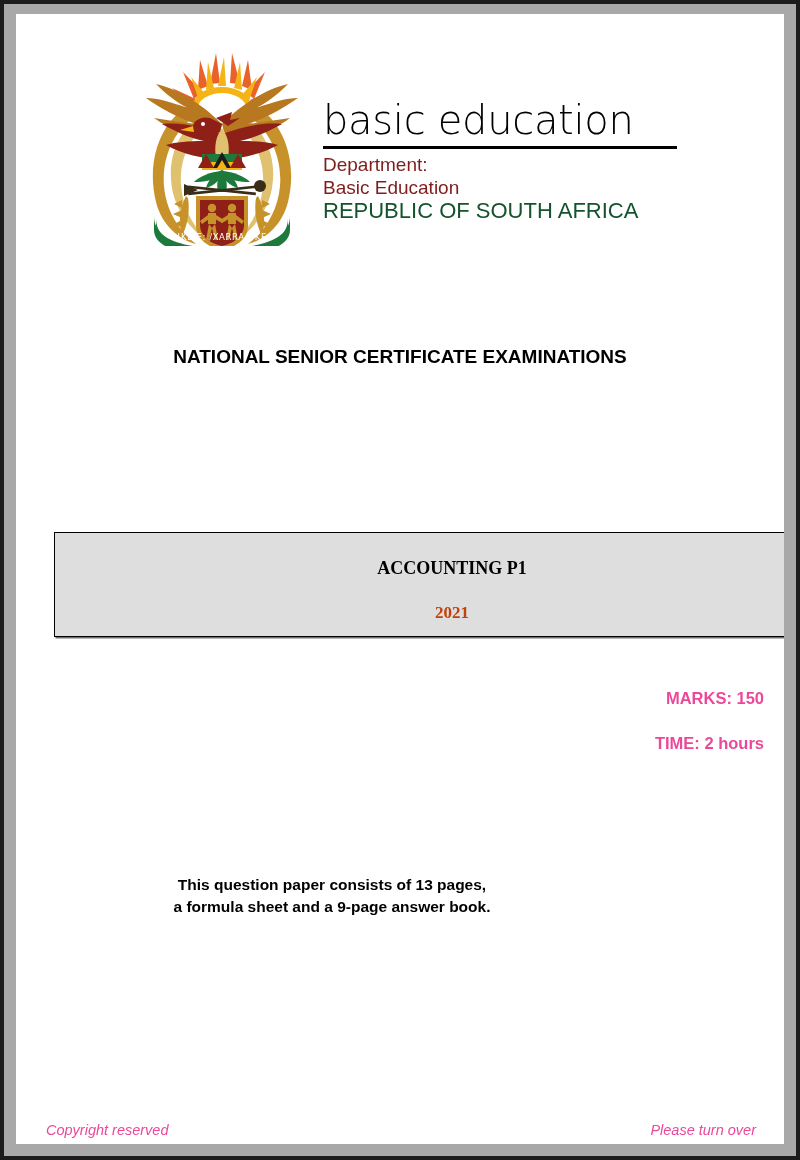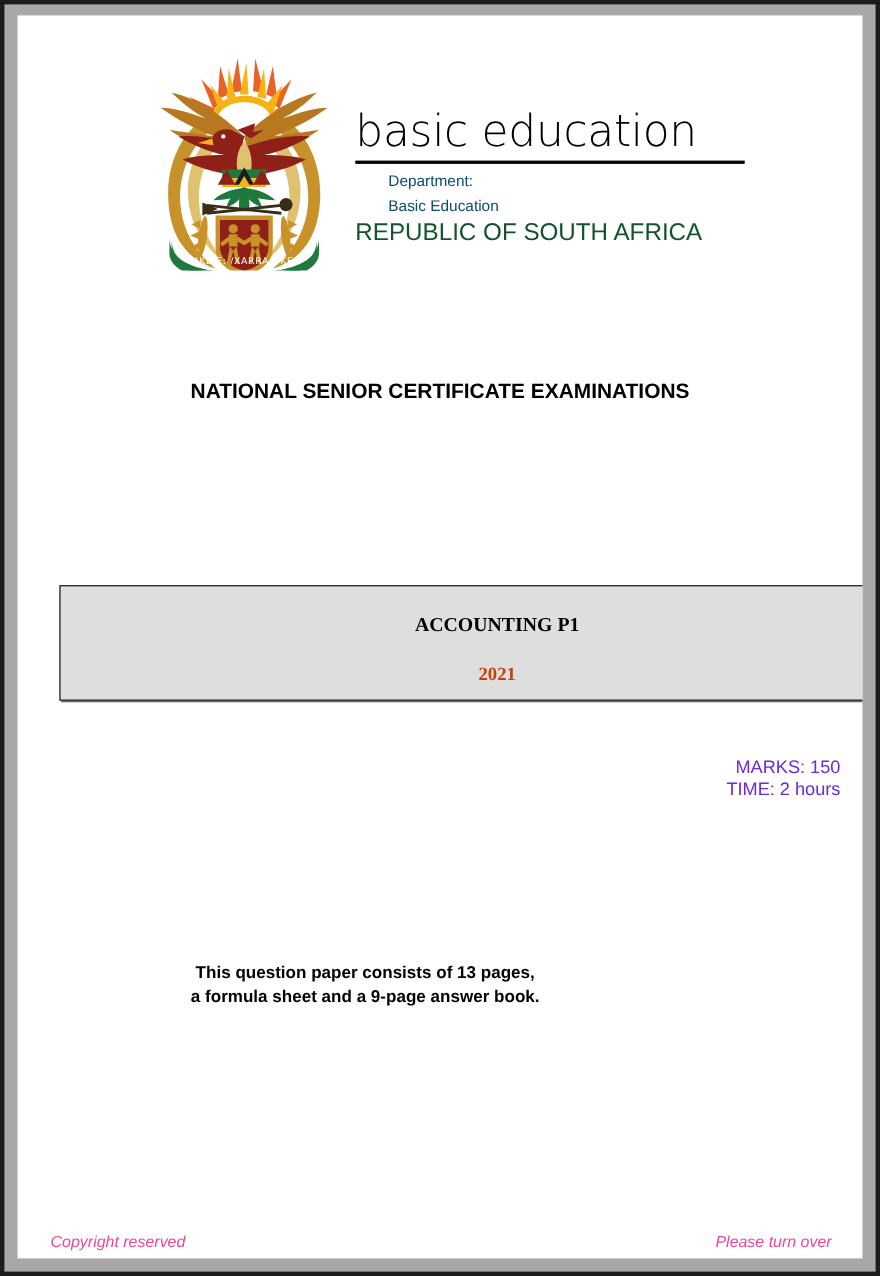--- a/index.html
+++ b/index.html
@@ -72,25 +72,24 @@
     font-family: "DejaVu Sans", sans-serif;
     white-space: nowrap;
   }
   .logo-rule {
     height: 3px;
     background: #000;
     margin: 3px 0 4px 0;
     width: 354px;
   }
   .logo-dept-line {
-    font-size: 14px;
+    font-size: 19px;
     line-height: 23px;
-    color: #0c4a6e;
+    color: #7f1d1d;
     white-space: nowrap;
-    margin-left: 30px;
   }
   .logo-country {
     font-size: 22px;
     line-height: 24px;
     font-weight: normal;
     color: #14532d;
     white-space: nowrap;
   }
 
   
@@ -141,25 +140,25 @@
   
   .exam-meta {
     position: absolute;
     right: 20px;
     top: 674px;
     width: 480px;
     text-align: right;
   }
   .exam-meta-line {
     font-size: 16.5px;
-    font-weight: normal;
-    color: #6d28d9;
+    font-weight: bold;
+    color: #ec4899;
     line-height: 20px;
   }
-  .exam-meta-line.time { }
+  .exam-meta-line.time { margin-top: 25px; }
 
   
   .page-note {
     position: absolute;
     left: 0;
     top: 860px;
     width: 632px;
     text-align: center;
     font-size: 15.5px;
     font-weight: bold;

